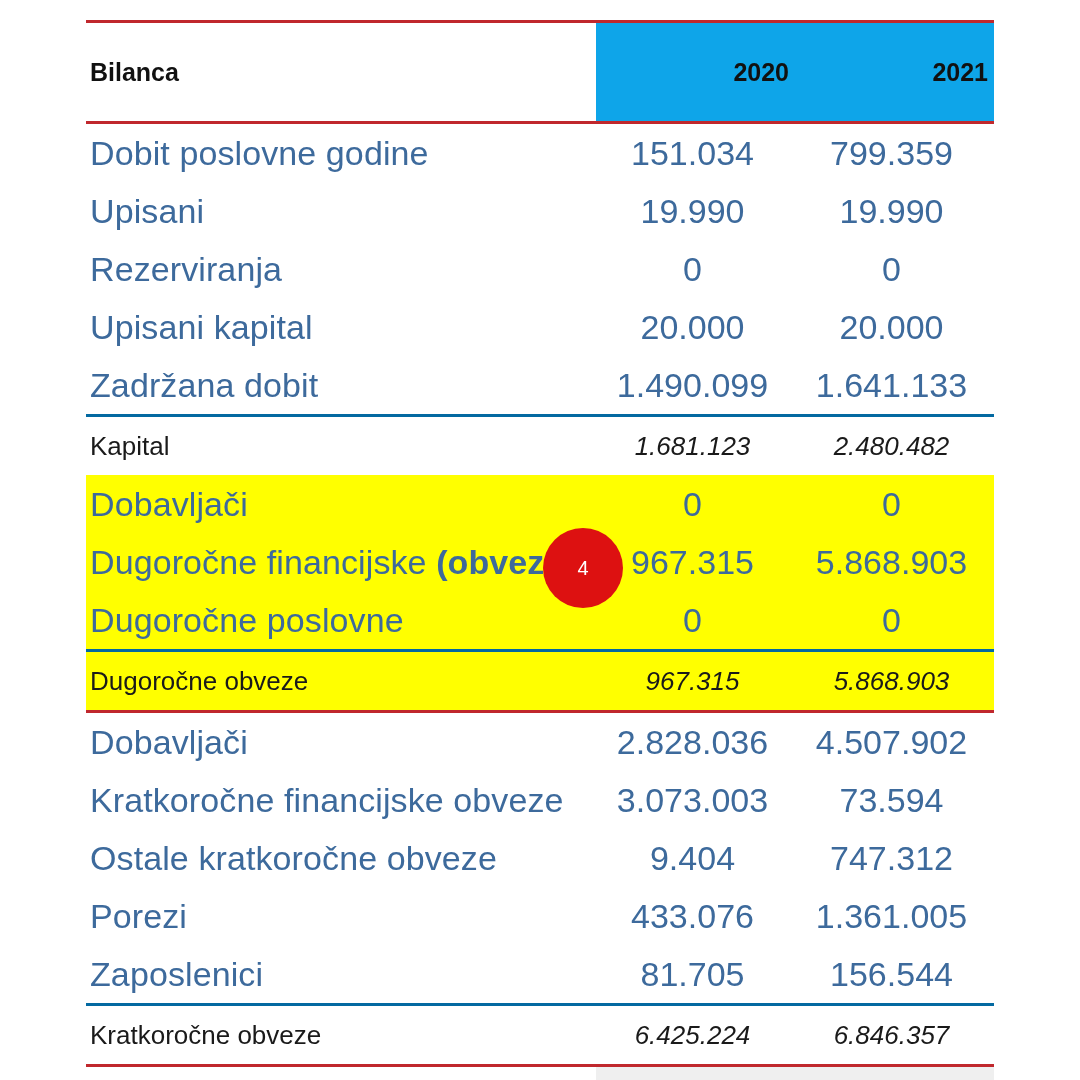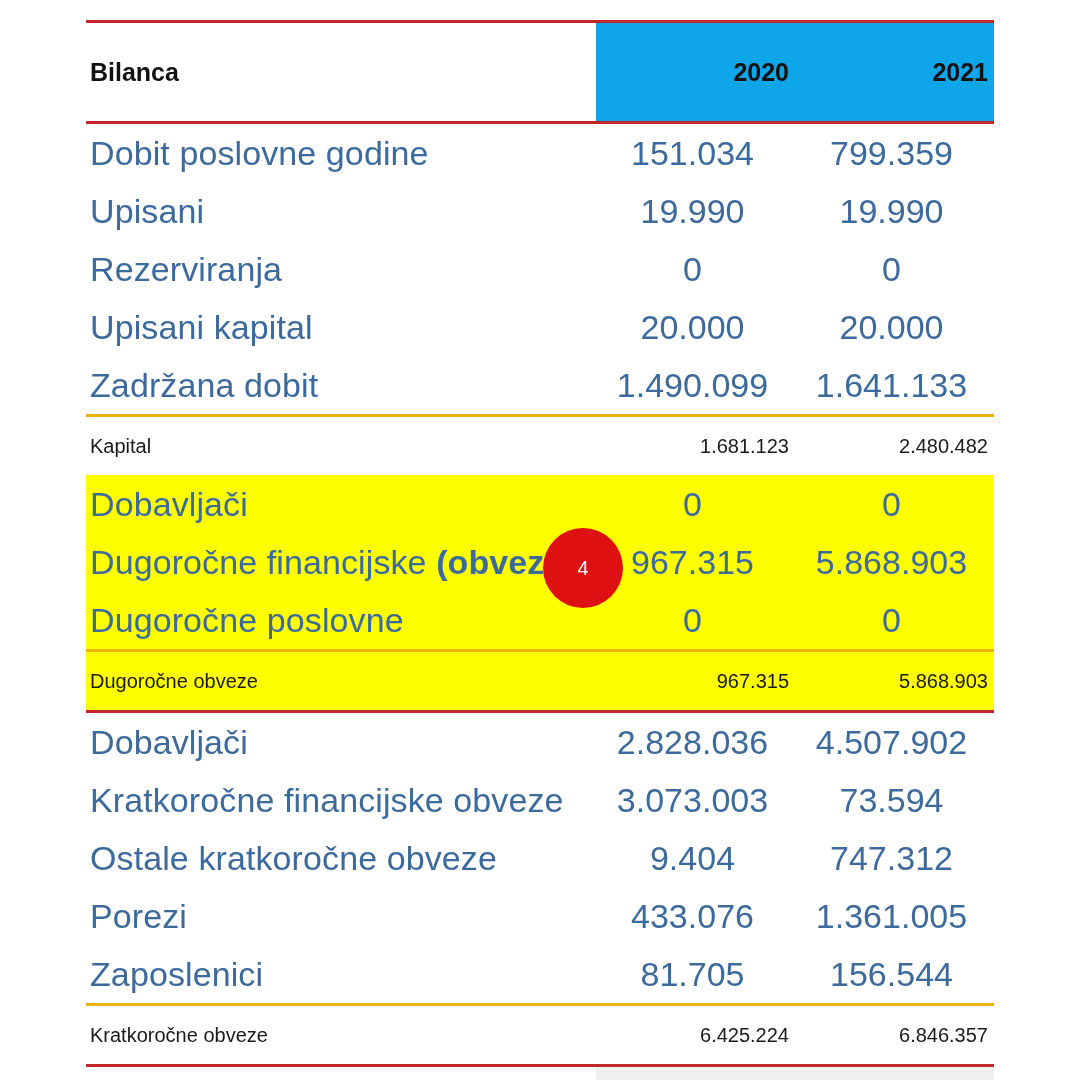--- a/index.html
+++ b/index.html
@@ -75,31 +75,32 @@
     letter-spacing: 0.1px;
   }
   tr.data-row .num {
     text-align: center;
     padding-right: 6px;
   }
 
   
   tr.subtotal-row > * {
     height: 58px;
-    font-size: 20px;
+    font-size: 26px;
     color: #1a1a1a;
-    border-top: 3px solid #eab308;
+    border-top: 3px solid #0369a1;
   }
   tr.subtotal-row .lab {
     text-align: left;
     padding-left: 4px;
   }
   tr.subtotal-row .num {
-    text-align: right;
-    padding-right: 6px;
+    text-align: center;
+    padding-right: 6px;
+    font-style: italic;
   }
 
   
   tr.total-row > * {
     height: 58px;
     font-size: 25.5px;
     font-weight: bold;
     color: #111111;
     border-top: 3px solid #c0282d;
     border-bottom: 3px solid #c0282d;

